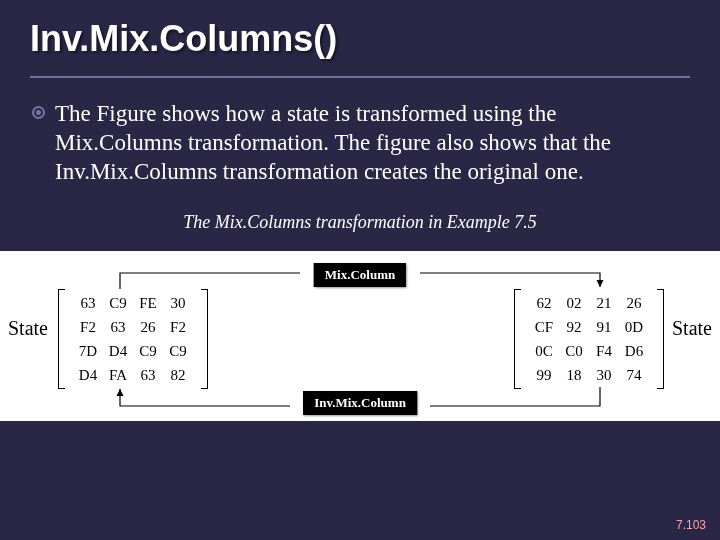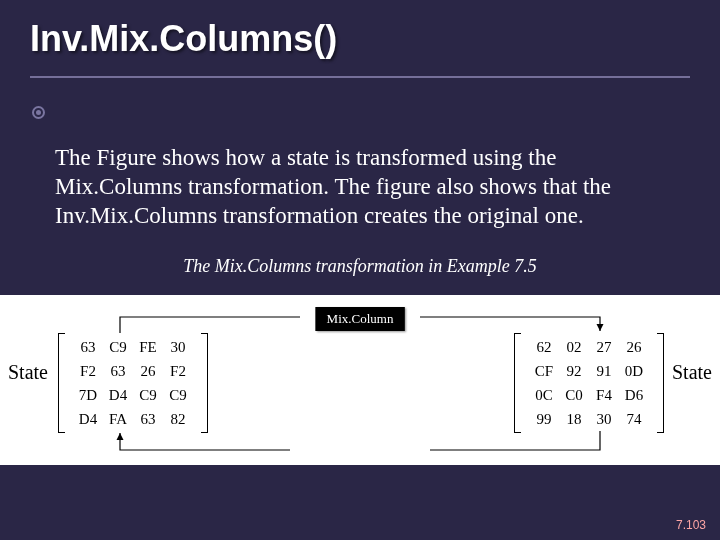--- a/index.html
+++ b/index.html
@@ -47,21 +47,20 @@
     content: "";
     width: 5px;
     height: 5px;
     background: #7a75a0;
     border-radius: 50%;
   }
   .para {
     font-size: 23px;
     line-height: 1.25;
     color: #fff;
-    margin-top: 44px;
   }
   .caption {
     text-align: center;
     font-style: italic;
     font-size: 18px;
     color: #fff;
     margin-top: 26px;
   }
   .figure-area {
     background: #fff;
@@ -100,21 +99,21 @@
   }
   .matrix::before { left: 0; border-left: 1px solid #000; }
   .matrix::after  { right: 0; border-right: 1px solid #000; }
   .matrix.left  { left: 58px; }
   .matrix.right { right: 56px; }
   .op-box {
     position: absolute;
     background: #000;
     color: #fff;
     font-size: 13px;
-    font-weight: normal;
+    font-weight: bold;
     font-family: Georgia, serif;
     padding: 3px 10px;
     border: 1px solid #000;
     box-shadow: 1px 1px 2px rgba(0,0,0,0.4);
     left: 50%;
     transform: translateX(-50%);
     z-index: 3;
   }
   .op-box.top { top: 12px; }
   .op-box.bottom { bottom: 6px; }
@@ -178,25 +177,26 @@
       <span>D4</span>
       <span>C9</span>
       <span>C9</span>
       <span>D4</span>
       <span>FA</span>
       <span>63</span>
       <span>82</span>
     </div>
 
   <div class="op-box top">Mix.Column</div>
+  <div class="op-box bottom">Inv.Mix.Column</div>
 
   <div class="matrix right" id="matR">
       <span>62</span>
       <span>02</span>
-      <span>27</span>
+      <span>21</span>
       <span>26</span>
       <span>CF</span>
       <span>92</span>
       <span>91</span>
       <span>0D</span>
       <span>0C</span>
       <span>C0</span>
       <span>F4</span>
       <span>D6</span>
       <span>99</span>

